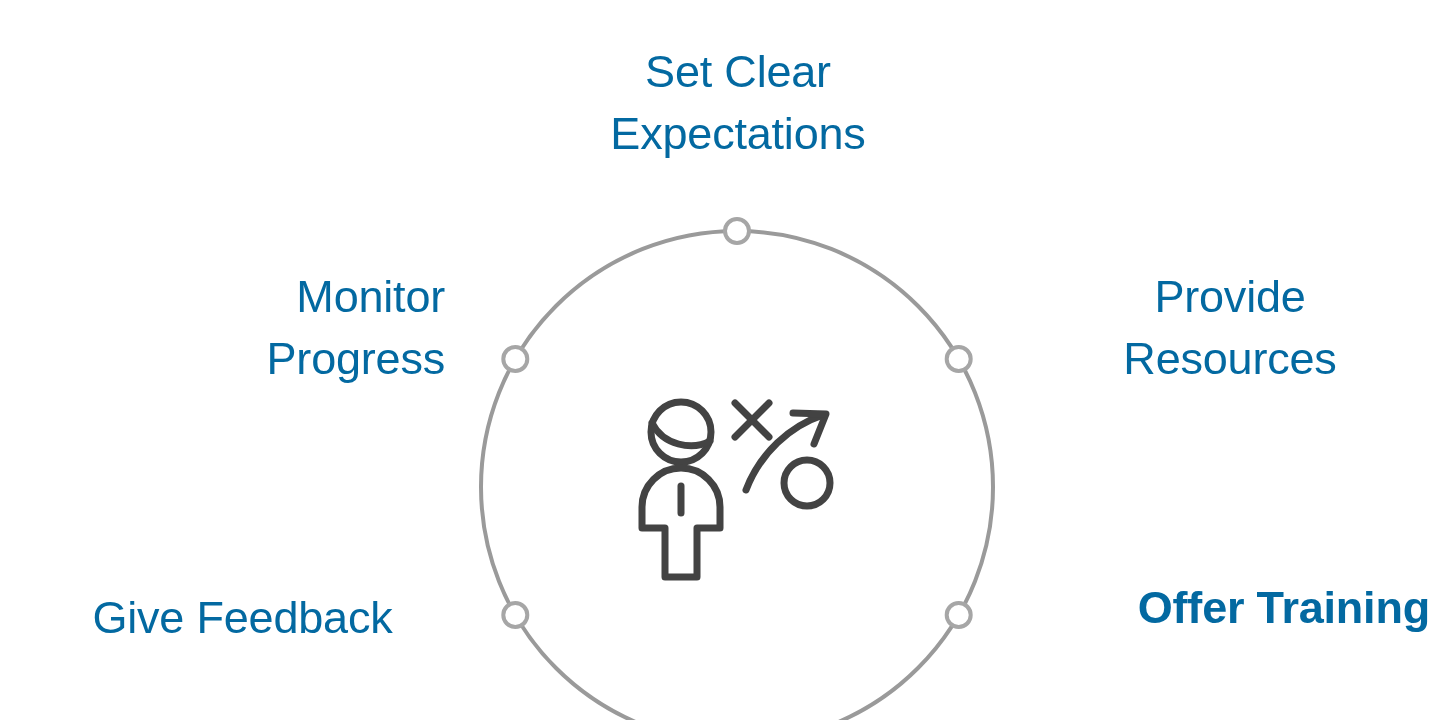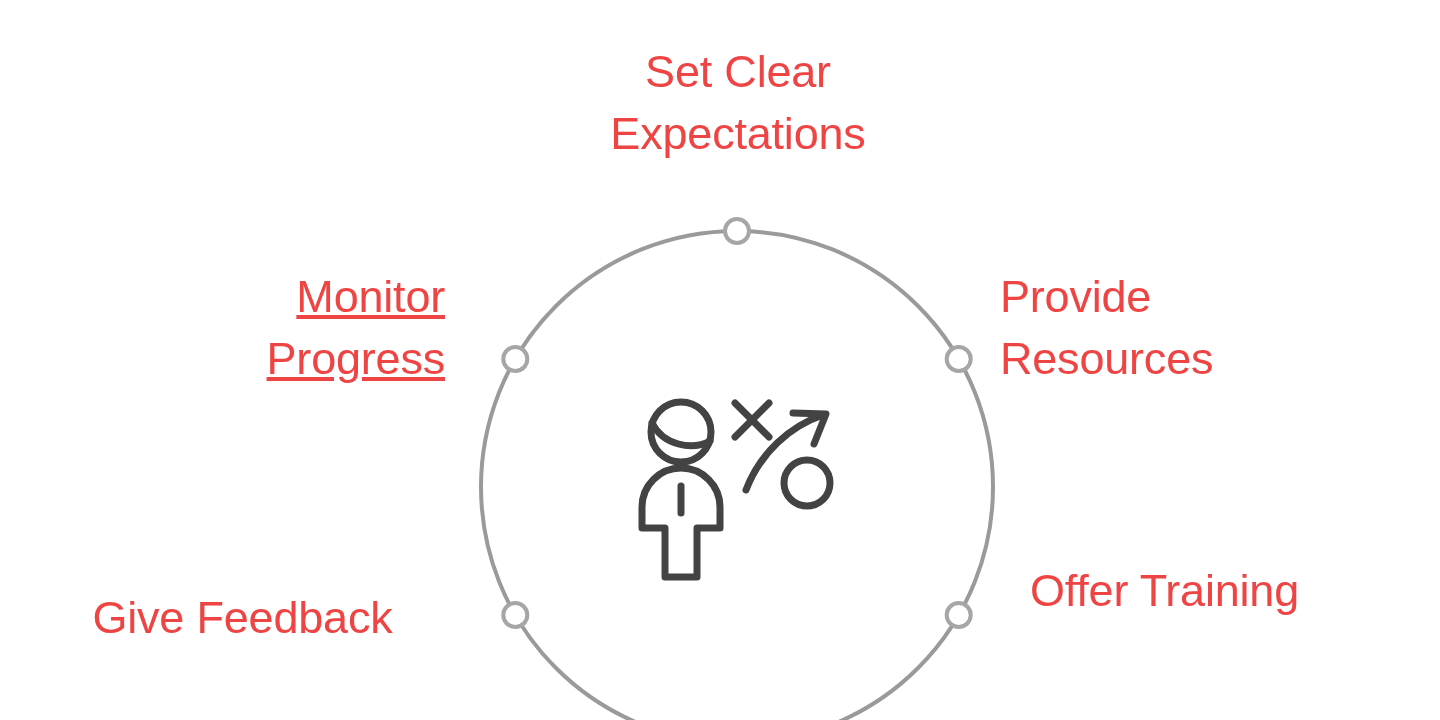--- a/index.html
+++ b/index.html
@@ -27,21 +27,21 @@
     position: absolute;
     left: 0;
     top: 0;
     width: 1440px;
     height: 720px;
     display: block;
   }
 
   .label {
     position: absolute;
-    color: #ef4444;
+    color: #0369a1;
     font-size: 45px;
     line-height: 1.38;
     font-weight: 400;
     letter-spacing: -0.2px;
     white-space: pre-line;
     -webkit-font-smoothing: antialiased;
   }
 
   
   .label--top {
@@ -50,41 +50,41 @@
     width: 460px;
     text-align: center;
   }
 
   
   .label--left-upper {
     left: 40px;
     top: 266px;
     width: 405px;
     text-align: right;
-    text-decoration: underline;
   }
   .label--left-lower {
     left: 40px;
     top: 587px;
     width: 405px;
     text-align: center;
   }
 
   
   .label--right-upper {
-    left: 1000px;
+    left: 1030px;
     top: 266px;
     width: 400px;
-    text-align: left;
+    text-align: center;
   }
   .label--right-lower {
     left: 1030px;
-    top: 560px;
+    top: 577px;
     width: 400px;
-    text-align: left;
+    text-align: right;
+    font-weight: bold;
   }
 
   #center-icon {
     position: absolute;
     left: 630px;
     top: 385px;
     width: 215px;
     height: 205px;
   }
   #center-icon svg {

